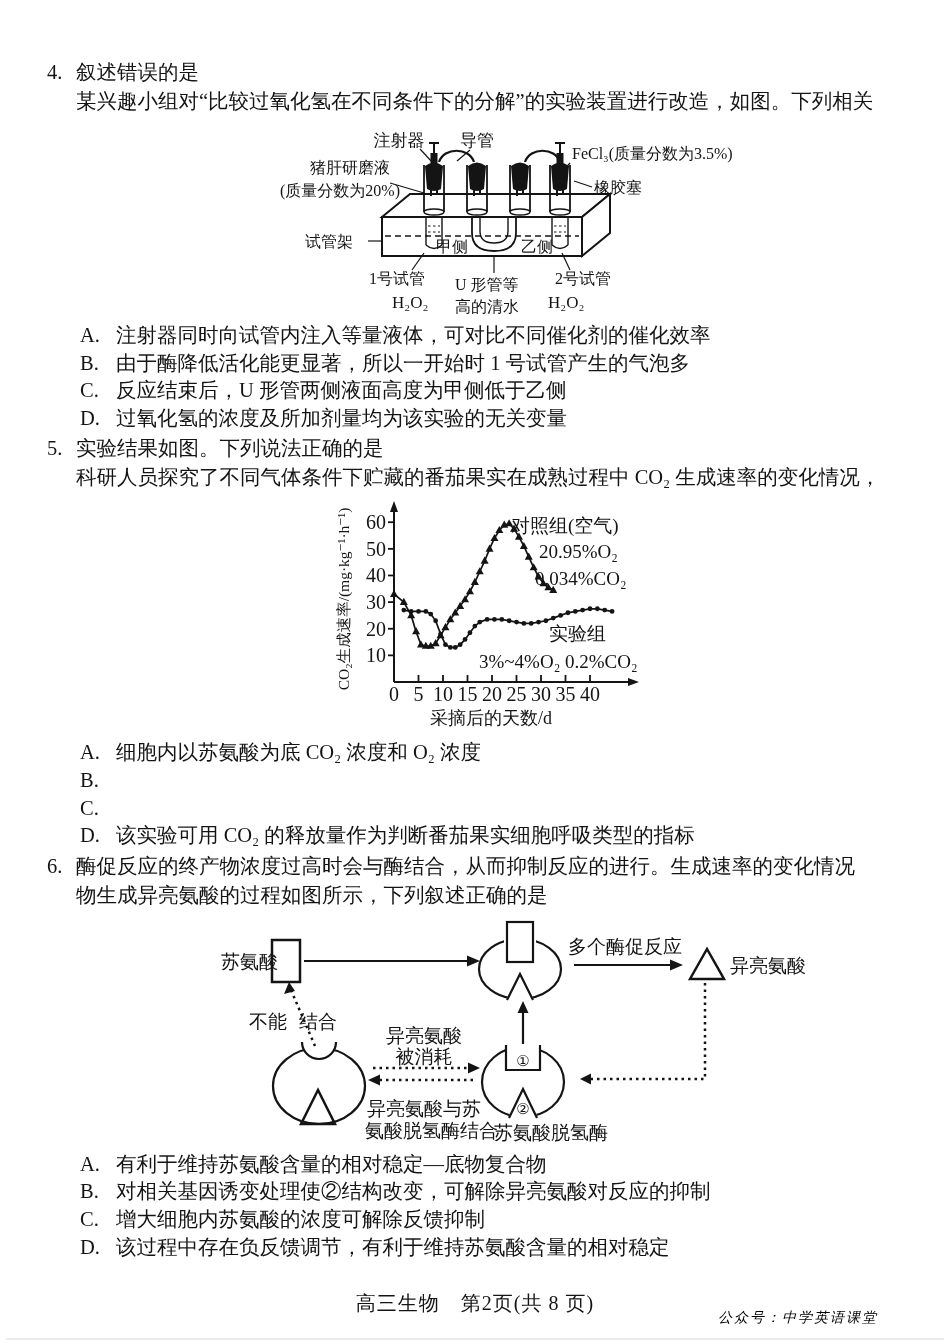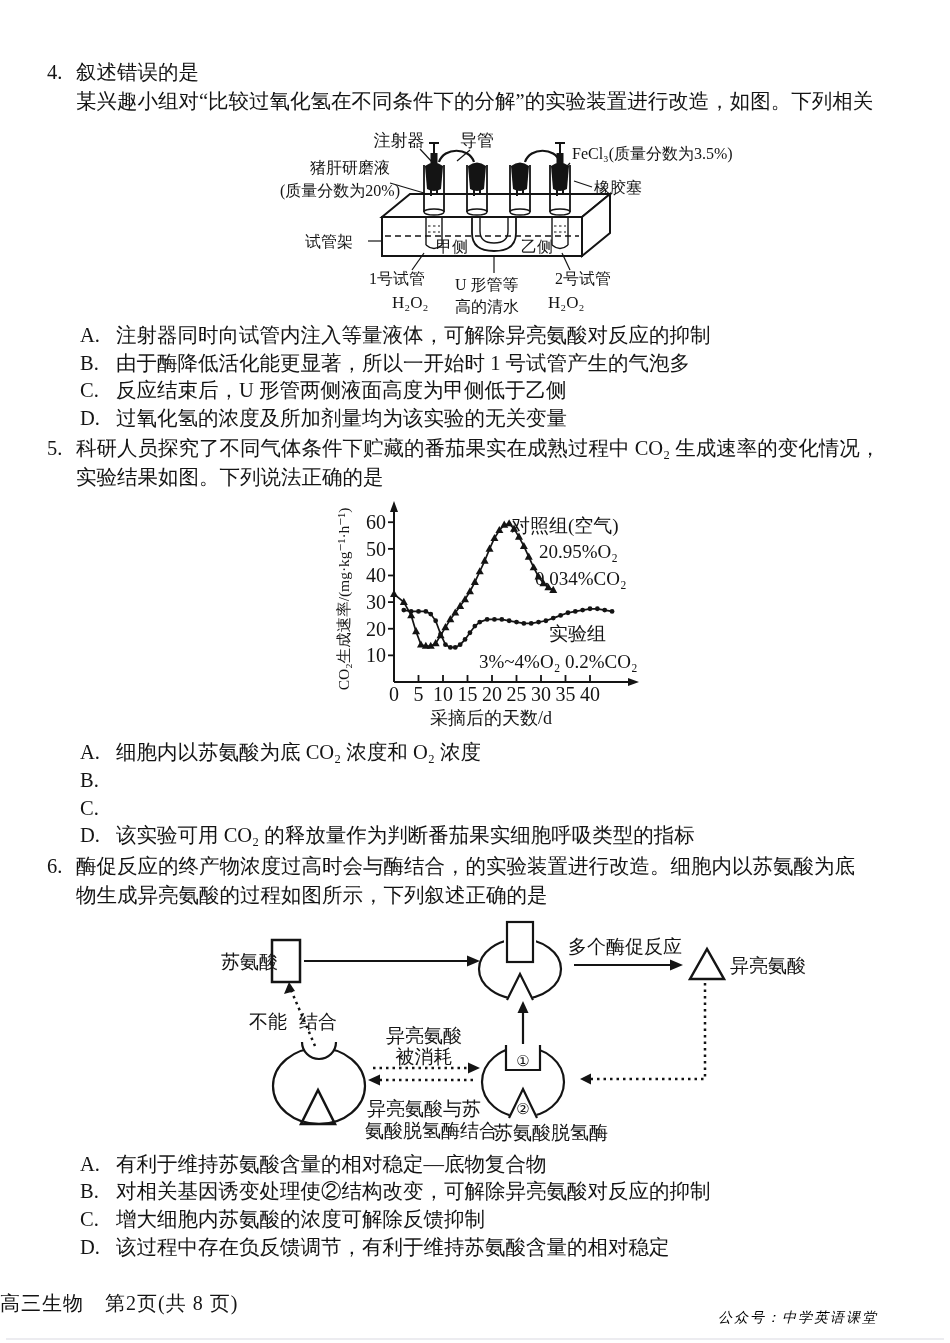--- a/index.html
+++ b/index.html
@@ -35,21 +35,21 @@
   .fb{fill:#141414;stroke:none}
   .face{fill:#fff;stroke:#141414;stroke-width:2}
   .dashw{stroke:#141414;stroke-width:1.5;stroke-dasharray:6 4;fill:none}
   .dash2{stroke:#141414;stroke-width:2.5;stroke-dasharray:2.5 4;fill:none}
   .dashthin{stroke:#141414;stroke-width:1.1;stroke-dasharray:2.5 2.5;fill:none}
   .curve{fill:none;stroke:#141414;stroke-width:1.7}
   .mk{fill:#141414;stroke:none}
   .axisg line{stroke:#141414;stroke-width:2}
   .axisg polygon{fill:#141414}
   #yticks line,#xticks line{stroke:#141414;stroke-width:1.8}
-  .footer{position:absolute;left:0;right:0;bottom:26px;text-align:left;font-size:20px;letter-spacing:1px}
+  .footer{position:absolute;left:0;right:0;bottom:26px;text-align:center;font-size:20px;letter-spacing:1px}
   .watermark{position:absolute;right:72px;bottom:16px;font-size:14px;color:#000000;font-style:italic;letter-spacing:2px}
   .scan-edge{position:absolute;left:6px;right:6px;bottom:3px;border-bottom:2px solid #ececf0}
 </style>
 </head>
 <body>
 
 <div class="page">
   <div class="content">
 
     <section>
@@ -162,43 +162,43 @@
         <text class="dlabel-l" x="120" y="189">H₂O₂</text>
         <text class="dlabel" x="183" y="171">U 形管等</text>
         <text class="dlabel" x="183" y="193">高的清水</text>
         <text class="dlabel" x="283" y="165">2号试管</text>
         <text class="dlabel-l" x="276" y="189">H₂O₂</text>
       </svg>
 
       <div class="options">
         <div class="option">
             <span class="olabel">A.</span>
-            <span>注射器同时向试管内注入等量液体，可解除异亮氨酸对反应的抑制</span>
+            <span>注射器同时向试管内注入等量液体，可对比不同催化剂的催化效率</span>
           </div>
         <div class="option">
             <span class="olabel">B.</span>
             <span>由于酶降低活化能更显著，所以一开始时 1 号试管产生的气泡多</span>
           </div>
         <div class="option">
             <span class="olabel">C.</span>
             <span>反应结束后，U 形管两侧液面高度为甲侧低于乙侧</span>
           </div>
         <div class="option">
             <span class="olabel">D.</span>
             <span>过氧化氢的浓度及所加剂量均为该实验的无关变量</span>
           </div>
       </div>
     </section>
 
     <section>
       <div class="stem-row">
         <div class="qnum">5.</div>
         <div class="stem-lines">
+          <div>实验结果如图。下列说法正确的是</div>
           <div>科研人员探究了不同气体条件下贮藏的番茄果实在成熟过程中 CO₂ 生成速率的变化情况，</div>
-          <div>实验结果如图。下列说法正确的是</div>
         </div>
       </div>
 
       <svg class="fig-chart" id="co2-chart" viewBox="0 0 360 240" width="360" height="240">
         <g class="axisg">
           <line x1="65" y1="185" x2="65" y2="13"></line>
           <polygon points="65,4 61,15 69,15"></polygon>
           <line x1="65" y1="185" x2="300" y2="185"></line>
           <polygon points="310,185 299,181 299,189"></polygon>
         </g>
@@ -329,21 +329,21 @@
             <span class="olabel">D.</span>
             <span>该实验可用 CO₂ 的释放量作为判断番茄果实细胞呼吸类型的指标</span>
           </div>
       </div>
     </section>
 
     <section>
       <div class="stem-row">
         <div class="qnum">6.</div>
         <div class="stem-lines">
-          <div>酶促反应的终产物浓度过高时会与酶结合，的实验装置进行改造。细胞内以苏氨酸为底</div>
+          <div>酶促反应的终产物浓度过高时会与酶结合，从而抑制反应的进行。生成速率的变化情况</div>
           <div>物生成异亮氨酸的过程如图所示，下列叙述正确的是</div>
         </div>
       </div>
 
       <svg class="fig-q6" viewBox="0 0 680 232" width="680" height="232">
         <defs>
           <pattern id="hatch" width="4" height="4" patternUnits="userSpaceOnUse">
             <path d="M0,4 l4,-4 M-1,1 l2,-2 M3,5 l2,-2" stroke="#333" stroke-width="1"></path>
           </pattern>
         </defs>

